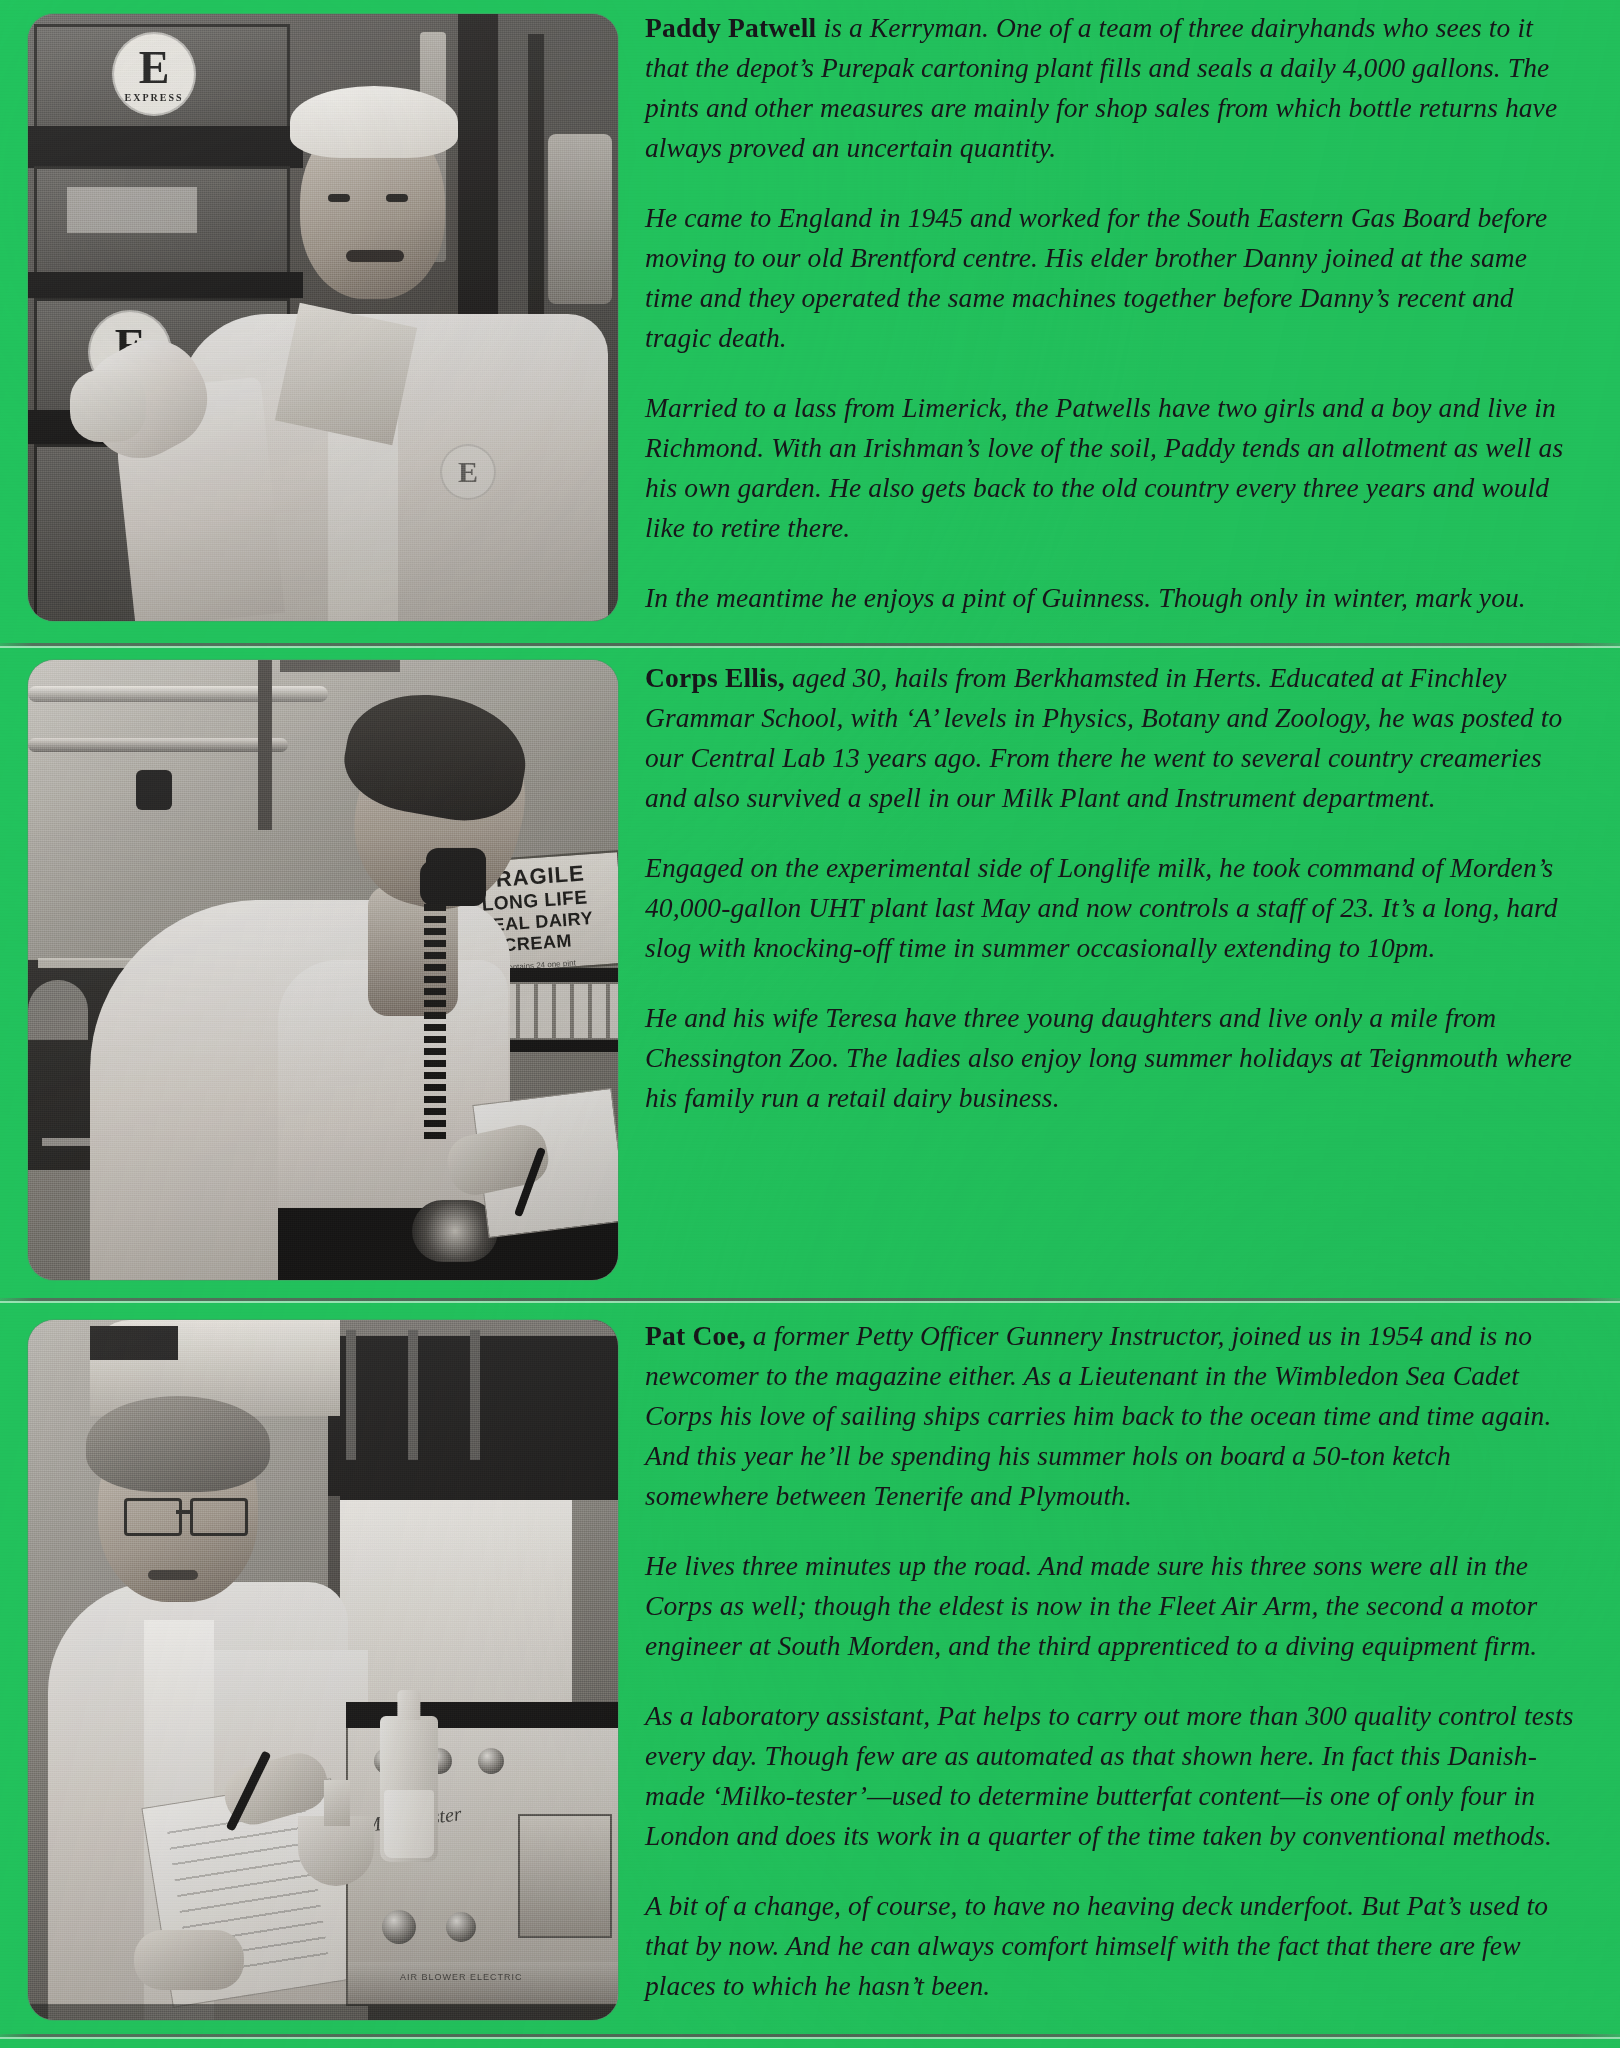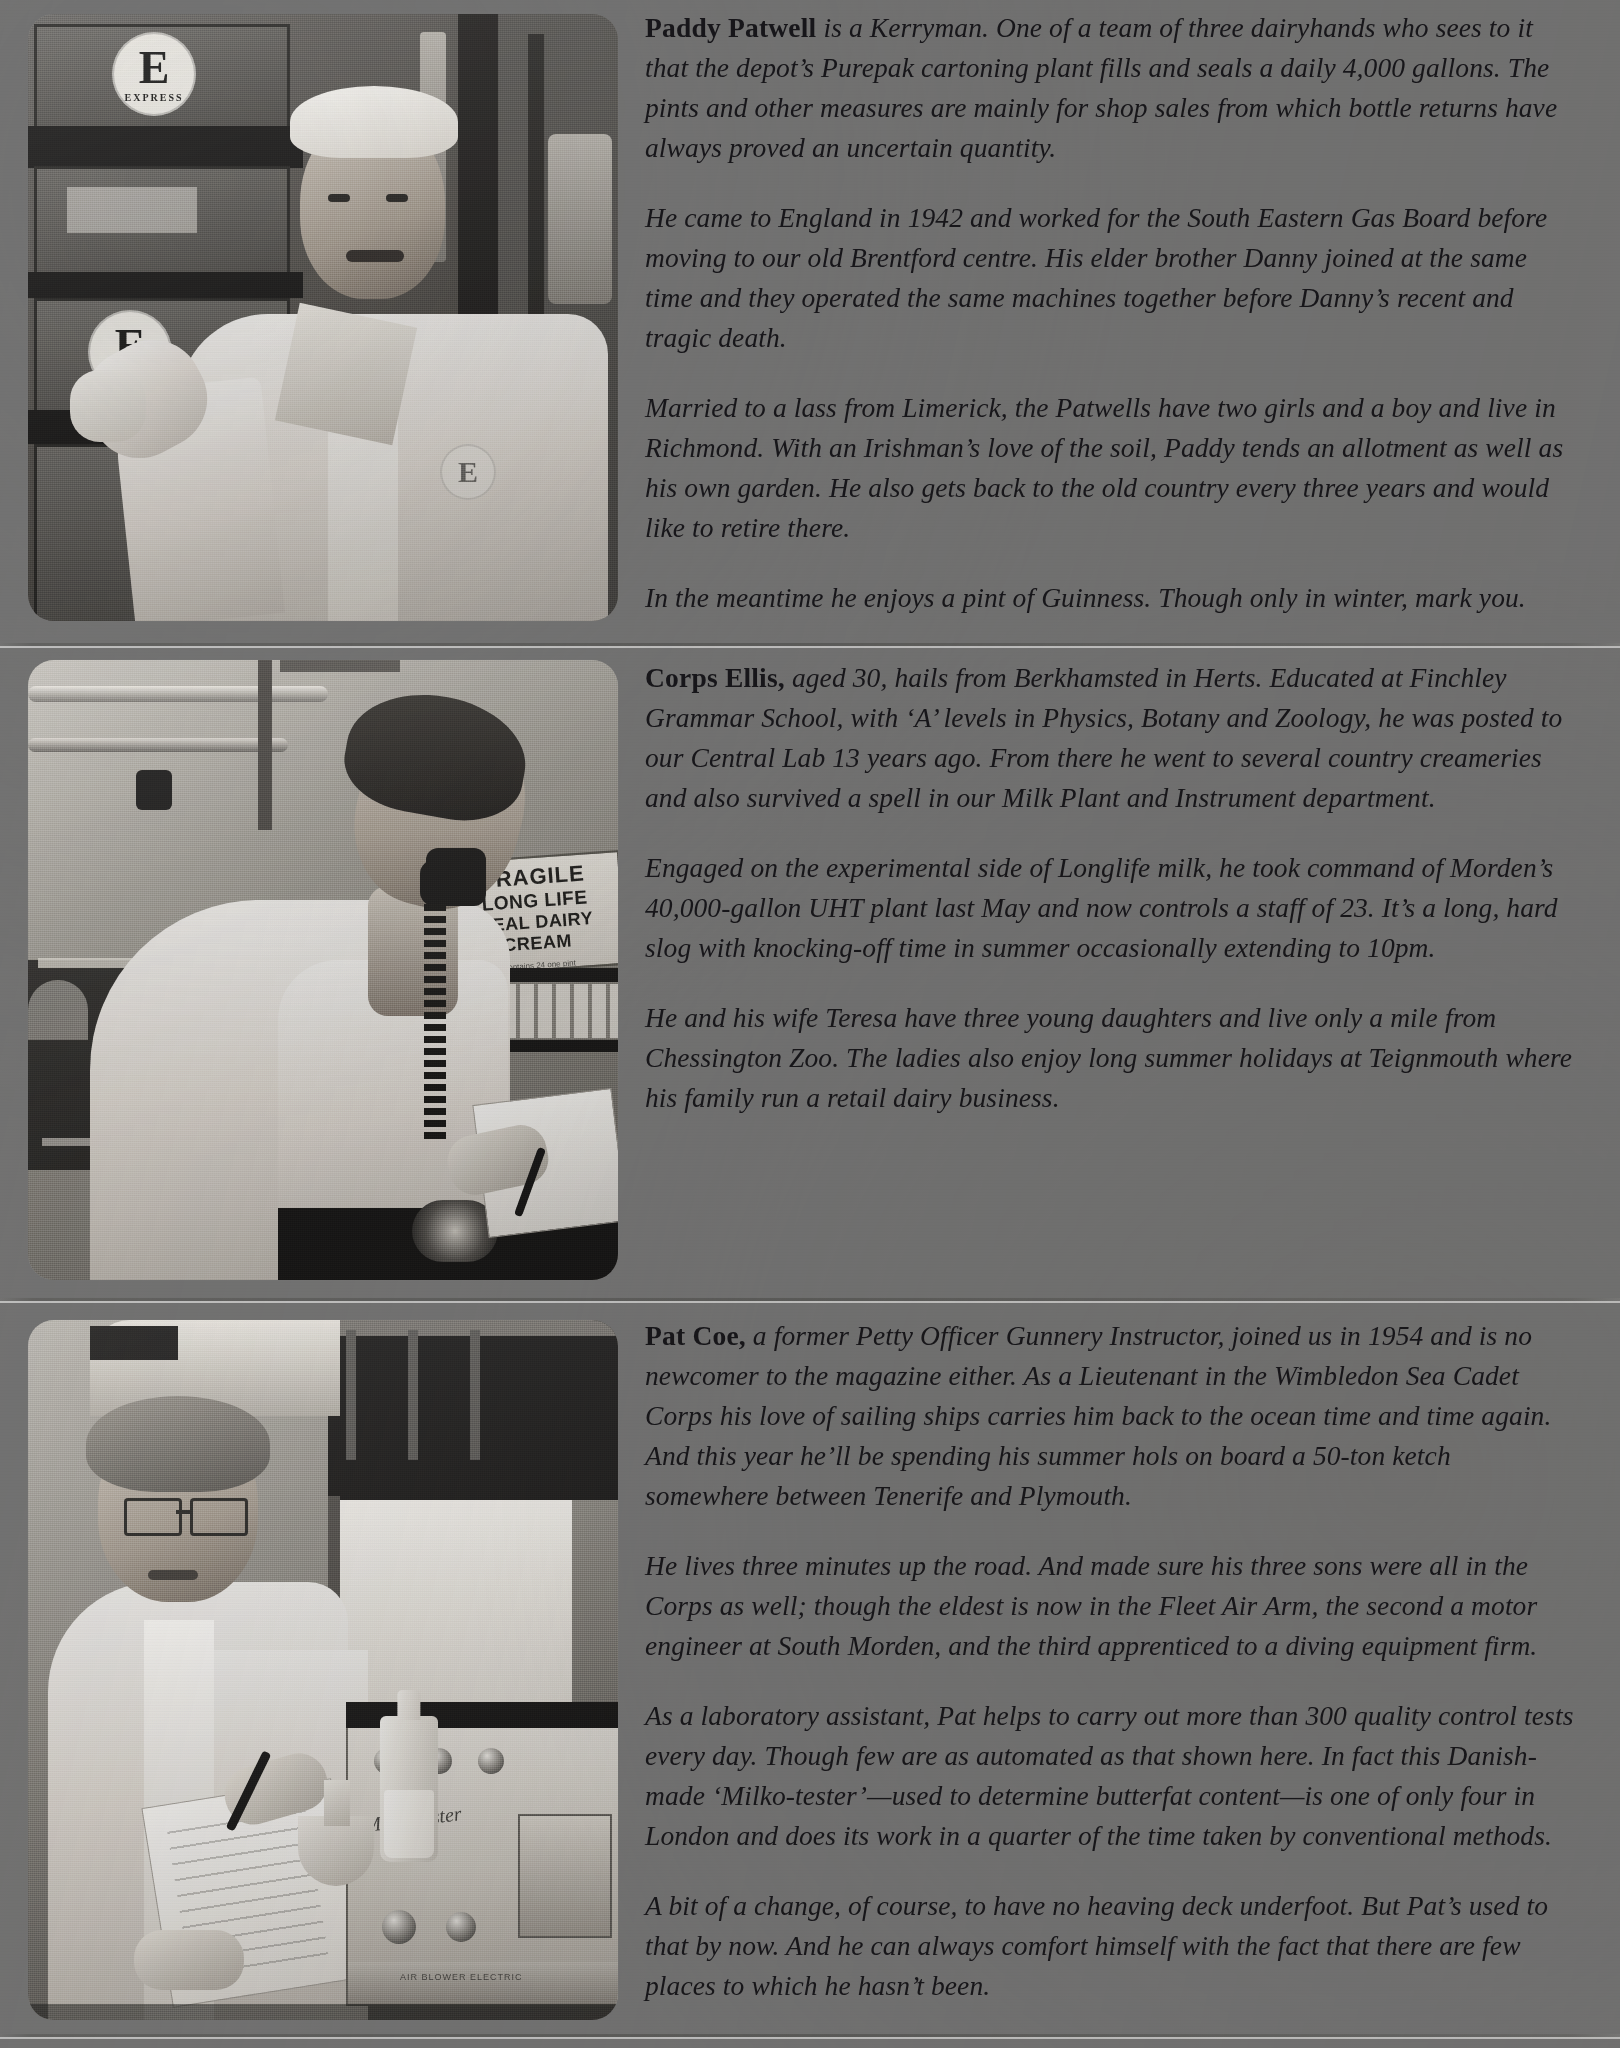--- a/index.html
+++ b/index.html
@@ -5,21 +5,21 @@
   html, body {
     margin: 0;
     padding: 0;
     background: #ffffff;
   }
 
   #page {
     position: relative;
     width: 1620px;
     height: 2048px;
-    background: #737373;
+    background: #22c55e;
     overflow: hidden;
     font-family: "Liberation Serif", "DejaVu Serif", serif;
   }
 
   
   #page::before {
     content: "";
     position: absolute;
     inset: 0;
     pointer-events: none;
@@ -289,21 +289,21 @@
         <div class="logo-e" style="left:412px;top:430px;width:56px;height:56px;opacity:.55;">
           <span class="glyph" style="font-size:30px;">E</span>
         </div>
       </div>
       <div class="halftone"></div>
       <div class="grade"></div>
     </div>
 
     <div class="textcol" style="left:645px; top:8px; width:935px;">
       <p class="para"><span class="lead">Paddy Patwell</span><span> is a Kerryman. One of a team of three dairyhands who sees to it that the depot’s Purepak cartoning plant fills and seals a daily 4,000 gallons. The pints and other measures are mainly for shop sales from which bottle returns have always proved an uncertain quantity.</span></p>
-      <p class="para"><span>He came to England in 1942 and worked for the South Eastern Gas Board before moving to our old Brentford centre. His elder brother Danny joined at the same time and they operated the same machines together before Danny’s recent and tragic death.</span></p>
+      <p class="para"><span>He came to England in 1945 and worked for the South Eastern Gas Board before moving to our old Brentford centre. His elder brother Danny joined at the same time and they operated the same machines together before Danny’s recent and tragic death.</span></p>
       <p class="para"><span>Married to a lass from Limerick, the Patwells have two girls and a boy and live in Richmond. With an Irishman’s love of the soil, Paddy tends an allotment as well as his own garden. He also gets back to the old country every three years and would like to retire there.</span></p>
       <p class="para"><span>In the meantime he enjoys a pint of Guinness. Though only in winter, mark you.</span></p>
     </div>
   </div>
 
   <div class="rule" style="top:643px;"></div>
 
   <div class="section" style="top:660px; height:630px;">
 
     <div class="photo" style="left:28px; top:0px; width:590px; height:620px;">

